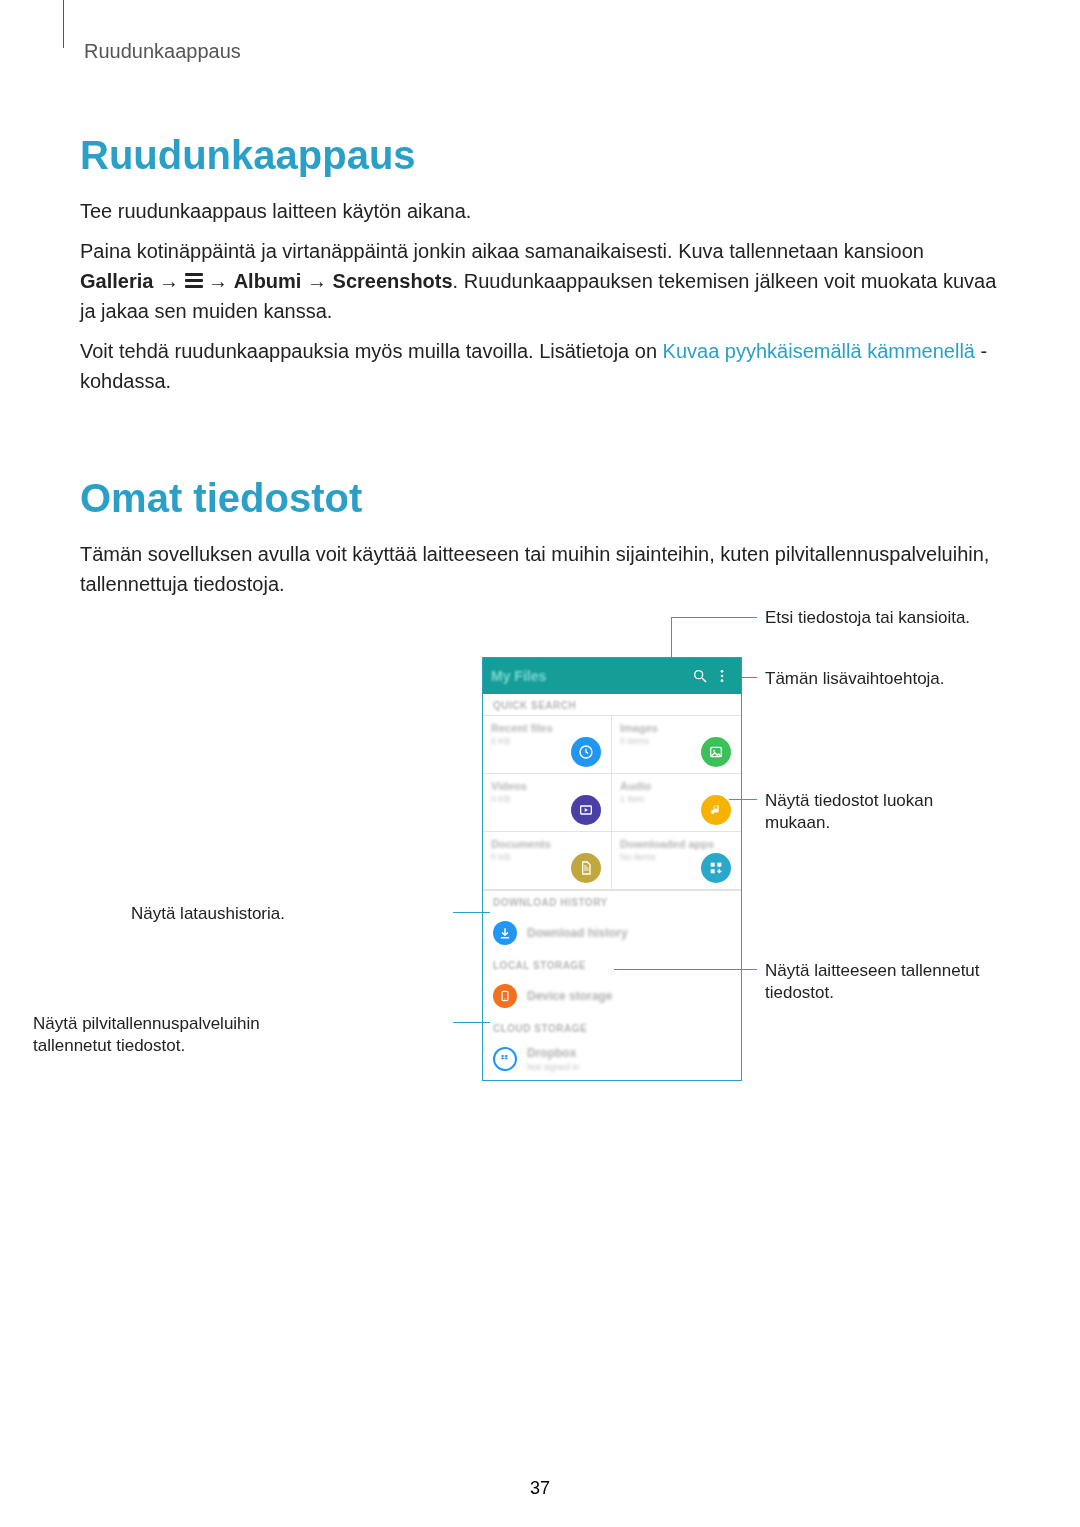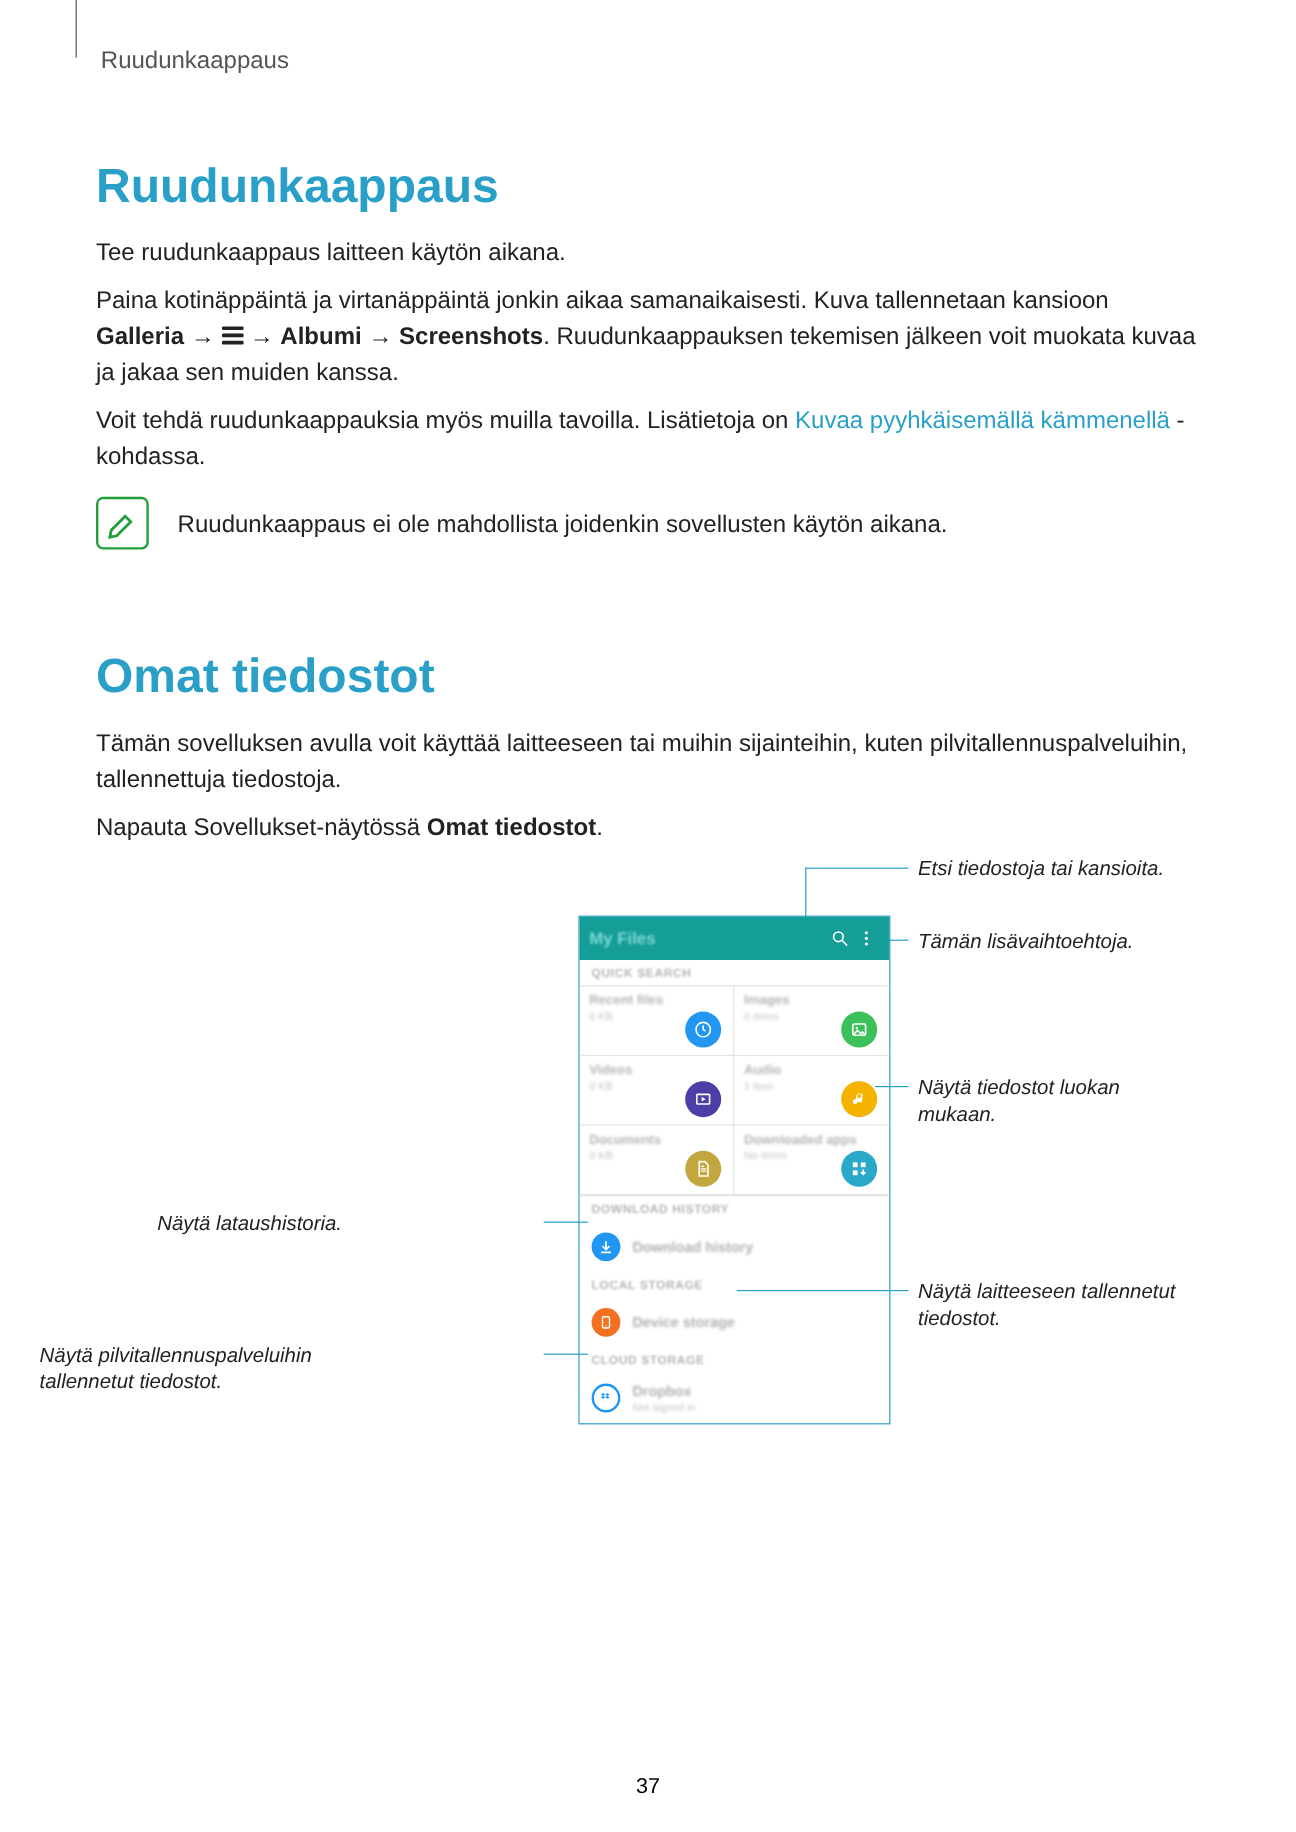--- a/index.html
+++ b/index.html
@@ -171,21 +171,20 @@
   .li-blue { background: #2196f3; }
   .li-orange { background: #f27020; }
   .li-sky { border: 2px solid #2196f3; }
 
   
   .callout {
     position: absolute;
     font-size: 17px;
     color: #222;
     line-height: 1.3;
-    font-style: italic;
   }
   .cl-right { text-align: left; }
   .cl-left { }
   .line {
     position: absolute;
     background: #2aa0c8;
   }
   .hline { height: 1px; }
   .vline { width: 1px; }
 
@@ -215,36 +214,25 @@
       <span class="arrow">→</span>
       <span class="hamburger-icon"><span></span><span></span><span></span></span>
       <span class="arrow">→</span>
       <span class="bold">Albumi</span>
       <span class="arrow">→</span>
       <span class="bold">Screenshots</span><span>. Ruudunkaappauksen tekemisen jälkeen voit muokata kuvaa ja jakaa sen muiden kanssa.</span>
     </p>
     <p>
       <span>Voit tehdä ruudunkaappauksia myös muilla tavoilla. Lisätietoja on </span><span class="link">Kuvaa pyyhkäisemällä kämmenellä</span><span> -kohdassa.</span>
     </p>
-    <div class="note-row">
-      <div class="note-icon">
-        <svg viewBox="0 0 24 24">
-            <path fill="none" stroke="#22a03b" stroke-width="2" d="M4 17 L14 7 L18 11 L8 21 L3 22 L4 17 Z M14 7 L18 11"></path>
-          </svg>
-      </div>
-      <p>Ruudunkaappaus ei ole mahdollista joidenkin sovellusten käytön aikana.</p>
-    </div>
   </div>
 
   <div class="section2">
     <h1>Omat tiedostot</h1>
     <p>Tämän sovelluksen avulla voit käyttää laitteeseen tai muihin sijainteihin, kuten pilvitallennuspalveluihin, tallennettuja tiedostoja.</p>
-    <p>
-      <span>Napauta Sovellukset-näytössä </span><span class="bold">Omat tiedostot</span><span>.</span>
-    </p>
 
     <div class="fig-wrap">
 
       <div class="line vline" style="left:591px; top:0px; height:57px;"></div>
       <div class="line hline" style="left:591px; top:0px; width:86px;"></div>
       <div class="callout cl-right" style="left:685px; top:-10px;">Etsi tiedostoja tai kansioita.</div>
 
       <div class="line hline" style="left:648px; top:60px; width:29px;"></div>
       <div class="callout cl-right" style="left:685px; top:51px;">Tämän lisävaihtoehtoja.</div>
 

